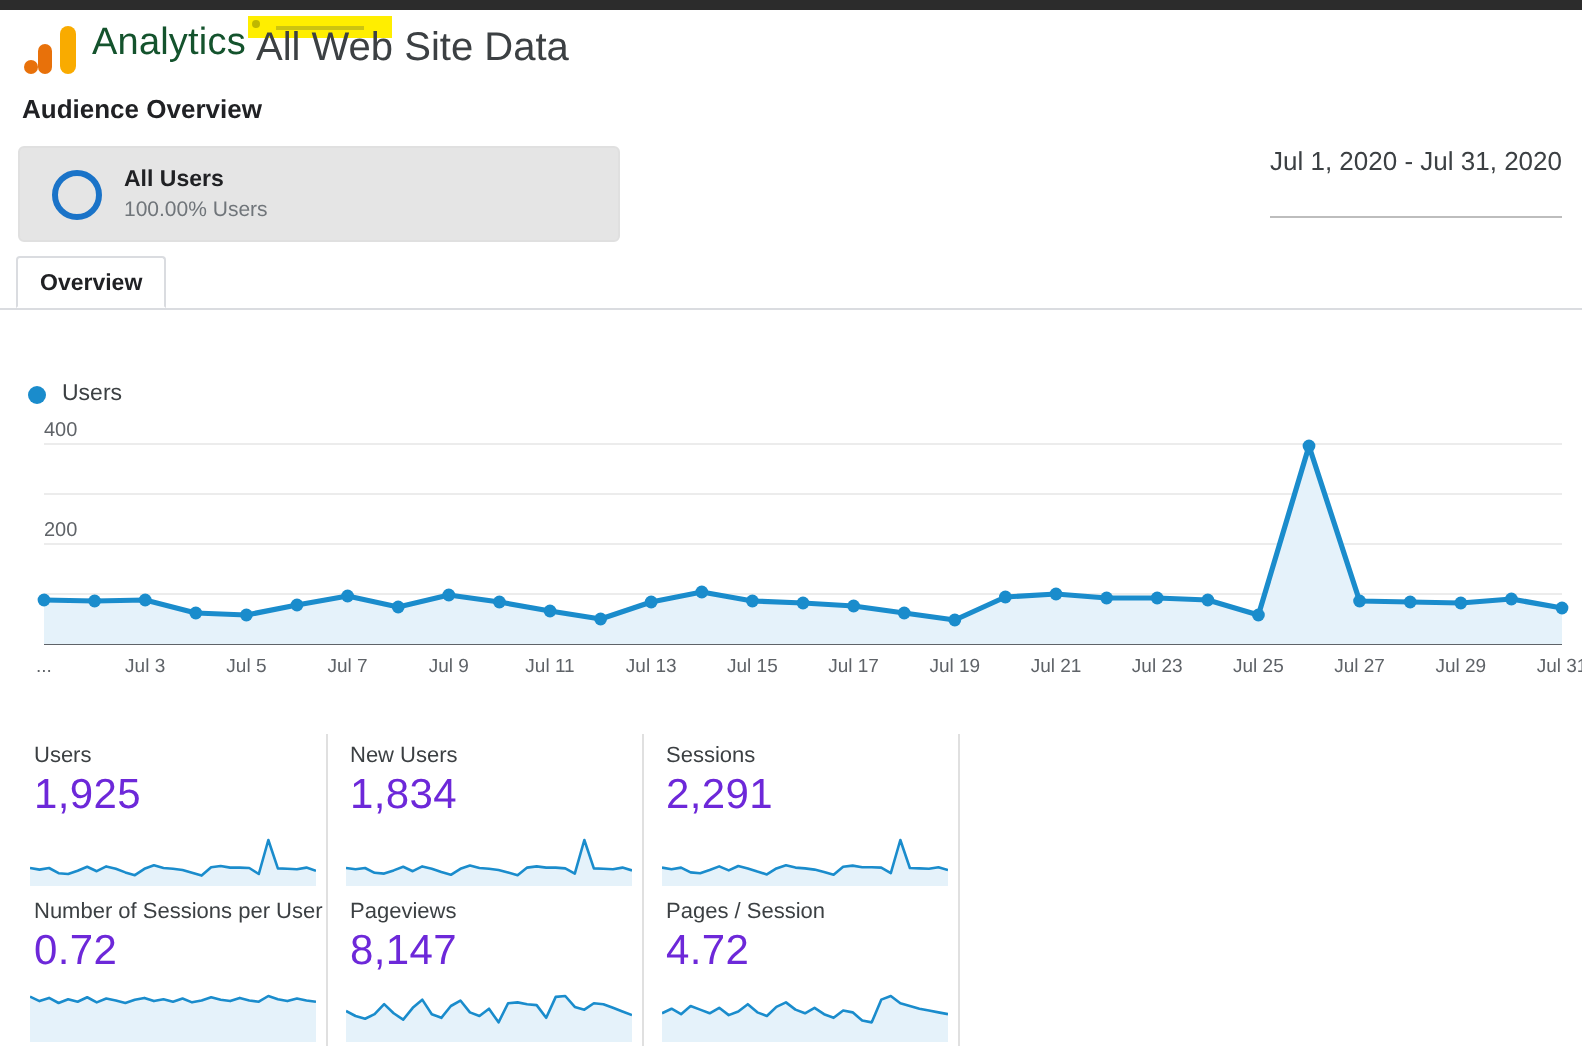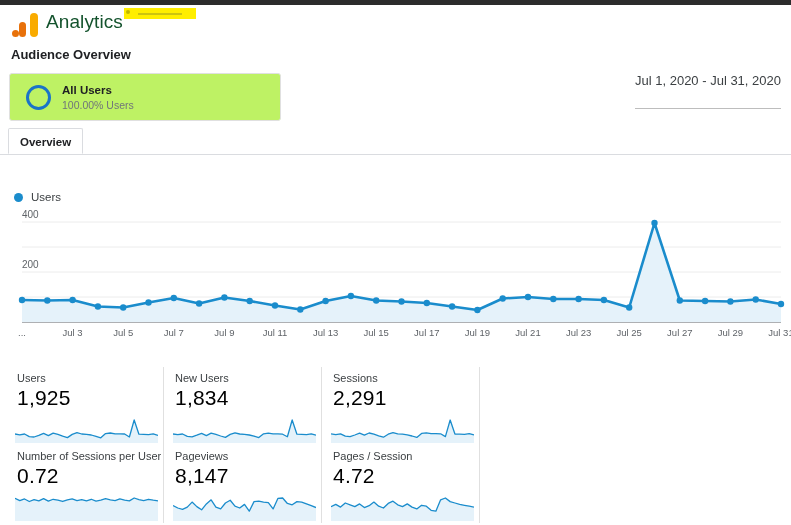--- a/index.html
+++ b/index.html
@@ -111,25 +111,25 @@
     font-size: 13px;
     font-weight: bold;
     color: #202124;
   }
 
   
   .segment-card {
     position: absolute;
     left: 9px;
     top: 73px;
-    width: 272px;
+    width: 301px;
     height: 48px;
     border: 1px solid #e0e0e0;
     border-radius: 3px;
-    background: #bef264;
+    background: #e5e5e5;
     box-sizing: border-box;
   }
   .segment-ring {
     position: absolute;
     left: 16px;
     top: 11px;
     width: 25px;
     height: 25px;
     border: 3px solid #1a73c8;
     border-radius: 50%;
@@ -246,21 +246,21 @@
     top: 5px;
     font-size: 11px;
     color: #3c4043;
     white-space: nowrap;
   }
   .card-value {
     position: absolute;
     left: 8px;
     top: 19px;
     font-size: 21px;
-    color: #000000;
+    color: #6d28d9;
     letter-spacing: .2px;
   }
   .card-spark {
     position: absolute;
     left: 6px;
     top: 50px;
     width: 143px;
     height: 26px;
   }
 </style>
@@ -270,20 +270,21 @@
 <div class="top-strip"></div>
 
 <div class="header">
   <div class="ga-logo">
     <div class="bar-tall"></div>
     <div class="bar-mid"></div>
     <div class="dot"></div>
   </div>
   <div class="brand-name">Analytics</div>
   <div class="redaction"></div>
+  <div class="property-name">All Web Site Data</div>
 </div>
 
 <div class="page-title">Audience Overview</div>
 
 <div class="segment-card">
   <div class="segment-ring"></div>
   <div class="segment-title">All Users</div>
   <div class="segment-sub">100.00% Users</div>
 </div>
 

